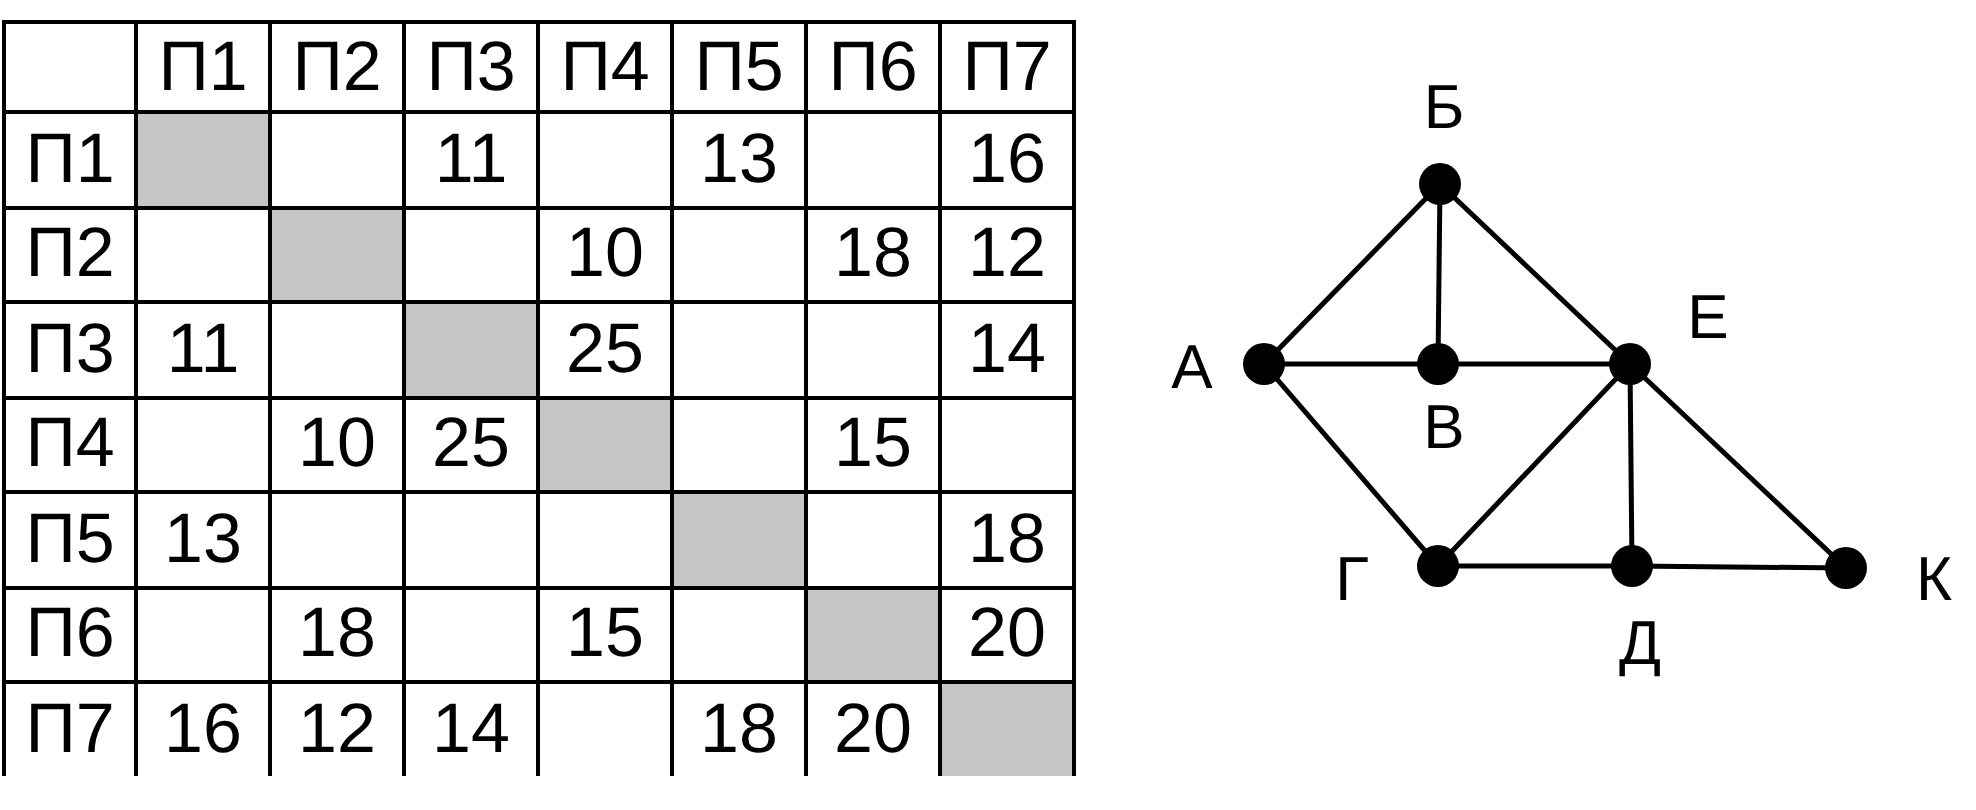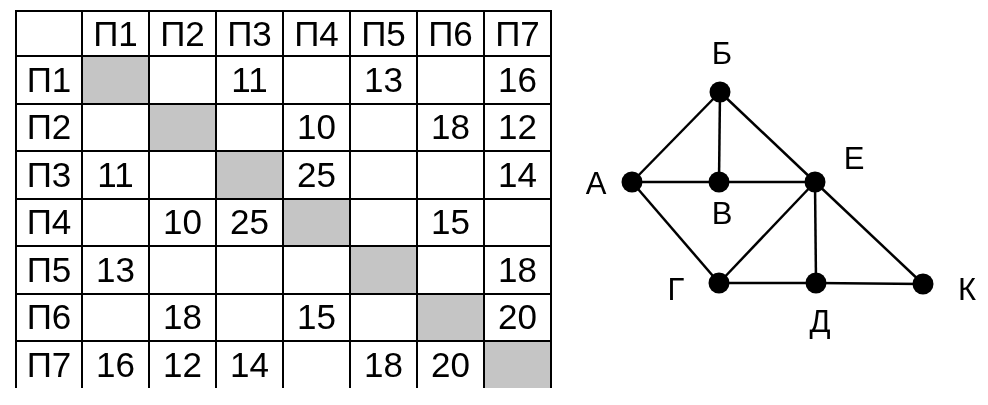--- a/index.html
+++ b/index.html
@@ -11,21 +11,21 @@
     position: relative;
     width: 988px;
     height: 405px;
     background: #ffffff;
     overflow: hidden;
     font-family: "Liberation Sans", sans-serif;
     color: #000;
   }
   #table-wrap {
     position: absolute;
-    left: 15px;
+    left: 1px;
     top: 10px;
   }
   table.matrix {
     border-collapse: collapse;
     table-layout: fixed;
     font-family: "Liberation Sans", sans-serif;
     font-size: 35px;
     color: #000;
   }
   table.matrix td {

